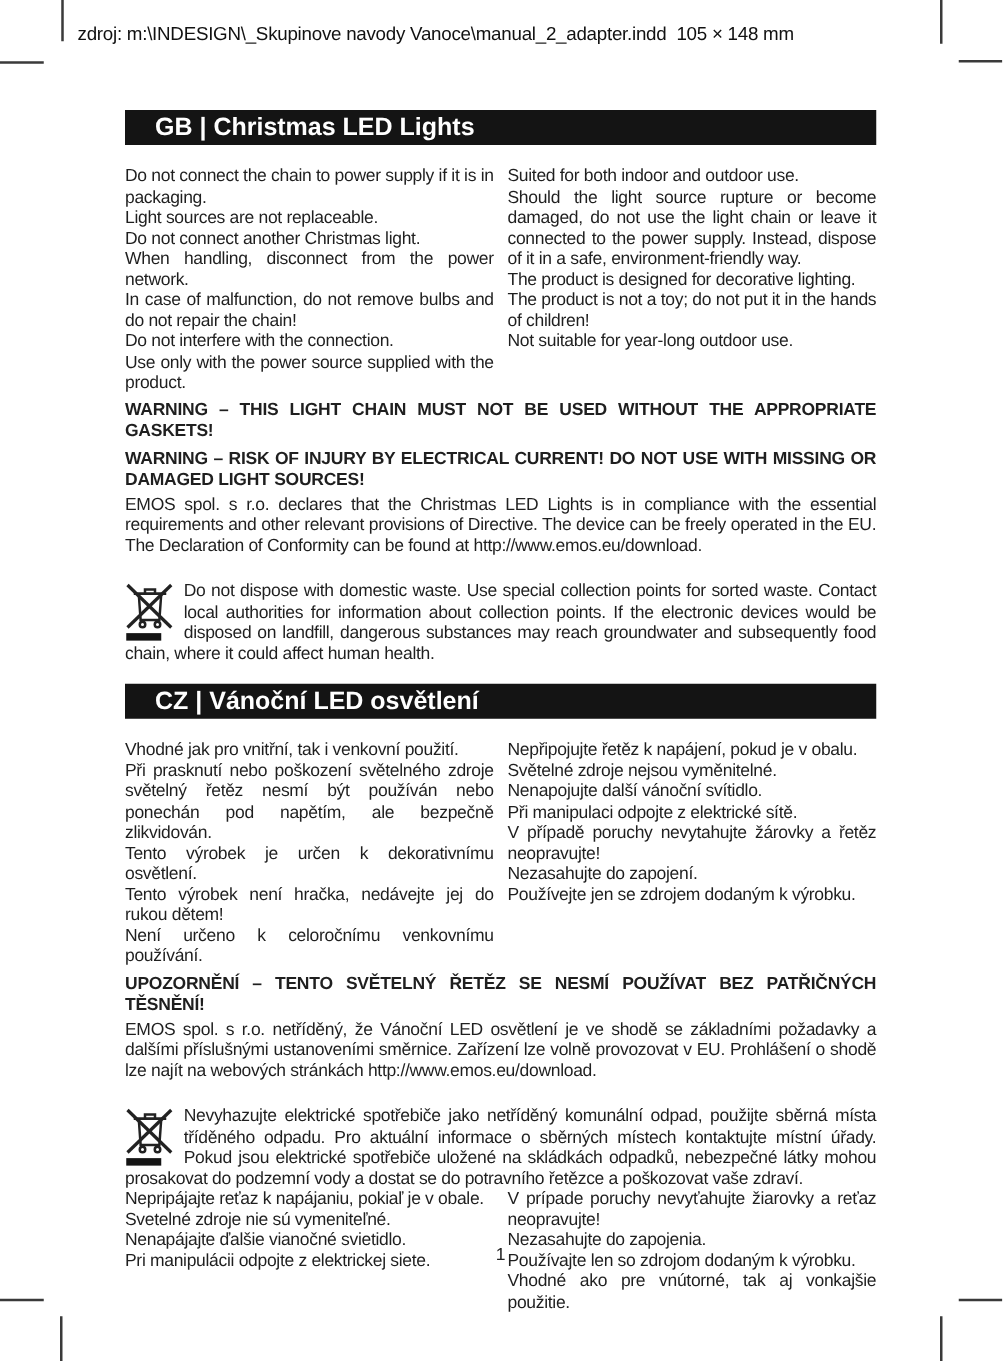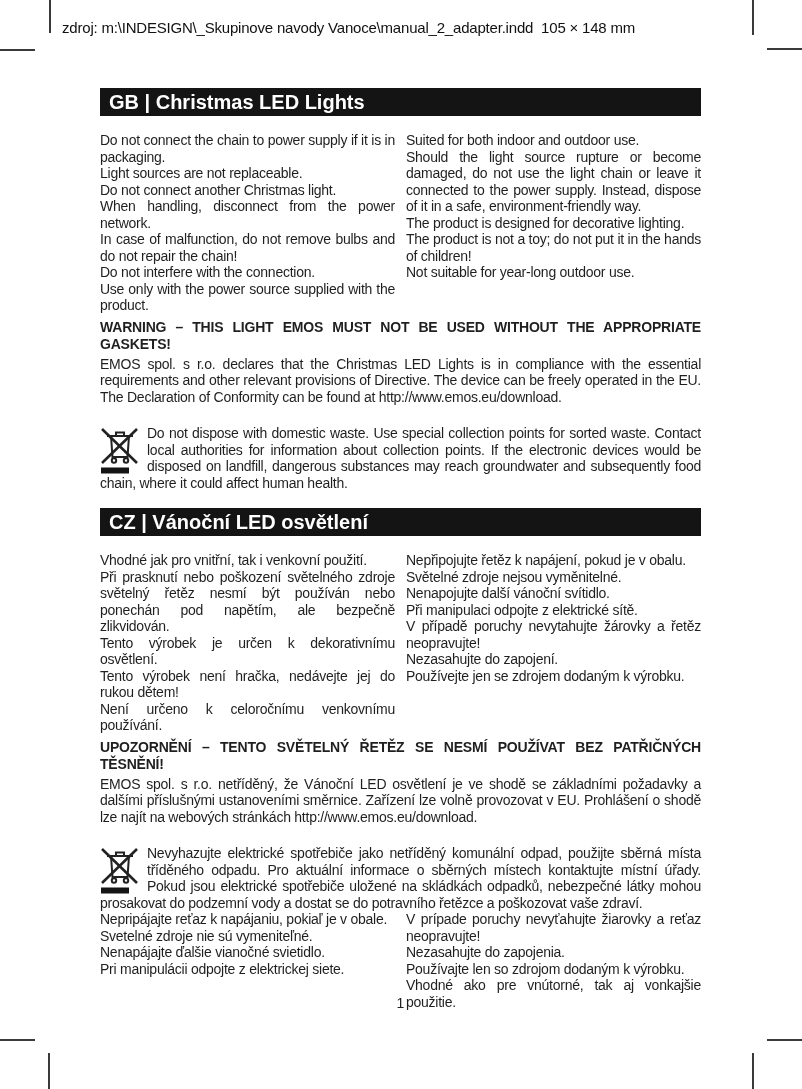--- a/index.html
+++ b/index.html
@@ -29,21 +29,21 @@
   }
 
   .content{
     position:absolute;left:100px;top:88px;width:601px;
     font-size:14px;line-height:16.5px;letter-spacing:-0.25px;
   }
 
   .section-bar{
     height:28px;background:#141414;color:#fff;
     display:flex;align-items:center;
-    padding-left:9px;box-sizing:border-box;
+    padding-left:24px;box-sizing:border-box;
     font-size:20px;font-weight:bold;letter-spacing:0;
   }
   .section-bar + .cols{margin-top:16px;}
   .section-bar.spaced{margin-top:17px;align-items:center;}
 
   .cols{display:flex;gap:11px;}
   .col{width:295px;text-align:justify;white-space:pre-line;}
 
   .warning{
     font-weight:bold;text-align:justify;
@@ -90,21 +90,22 @@
 When handling, disconnect from the power network.
 In case of malfunction, do not remove bulbs and do not repair the chain!
 Do not interfere with the connection.
 Use only with the power source supplied with the product.</div>
         <div class="col">Suited for both indoor and outdoor use.
 Should the light source rupture or become damaged, do not use the light chain or leave it connected to the power supply. Instead, dispose of it in a safe, environment-friendly way.
 The product is designed for decorative lighting.
 The product is not a toy; do not put it in the hands of children!
 Not suitable for year-long outdoor use.</div>
       </div>
-      <div class="warning">WARNING – THIS LIGHT EMOS MUST NOT BE USED WITHOUT THE APPROPRIATE GASKETS!</div>
+      <div class="warning">WARNING – THIS LIGHT CHAIN MUST NOT BE USED WITHOUT THE APPROPRIATE GASKETS!</div>
+      <div class="warning">WARNING – RISK OF INJURY BY ELECTRICAL CURRENT! DO NOT USE WITH MISSING OR DAMAGED LIGHT SOURCES!</div>
       <div class="declaration">EMOS spol. s r.o. declares that the Christmas LED Lights is in compliance with the essential requirements and other relevant provisions of Directive. The device can be freely operated in the EU. The Declaration of Conformity can be found at http://www.emos.eu/download.</div>
       <div class="weee">
         <svg class="weee-icon" viewBox="0 0 40 48" xmlns="http://www.w3.org/2000/svg">
           <g fill="none" stroke="#222" stroke-width="2">
             <path d="M11,10 L29,10 L27.5,31 L12.5,31 Z"></path>
             <line x1="7" y1="10" x2="33" y2="10"></line>
             <path d="M16,10 L16,6.5 L24,6.5 L24,10"></path>
             <circle cx="14" cy="34.5" r="2.2"></circle>
             <circle cx="26" cy="34.5" r="2.2"></circle>
           </g>

